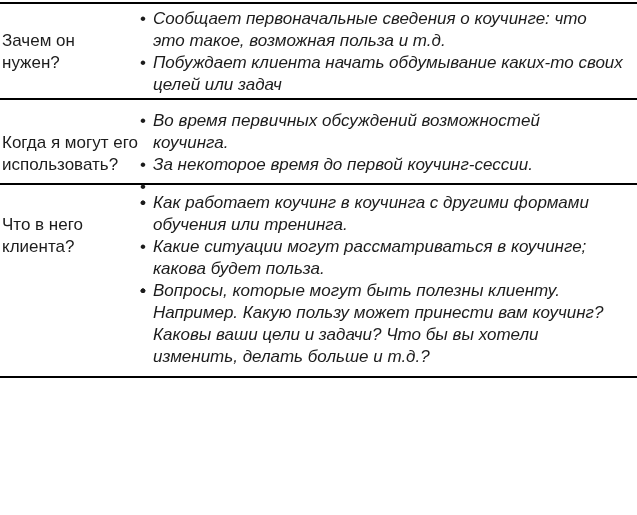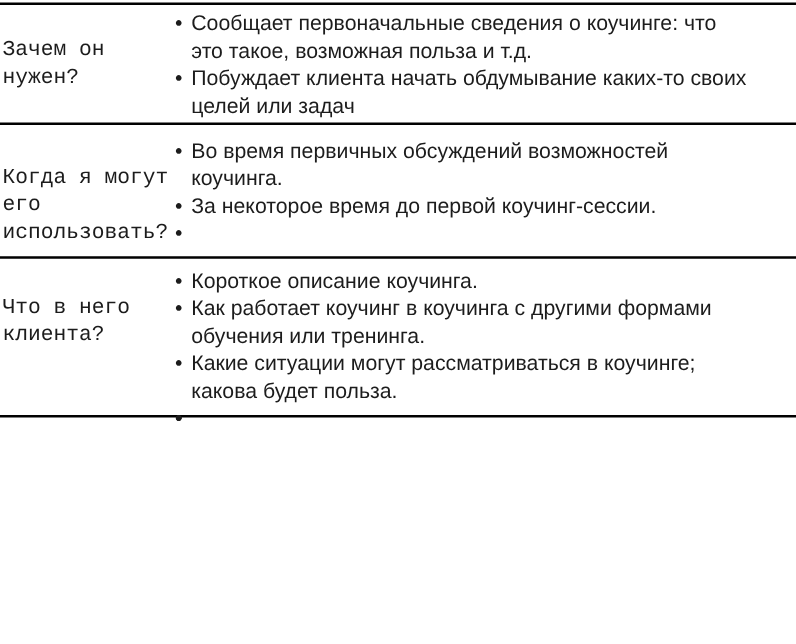--- a/index.html
+++ b/index.html
@@ -28,38 +28,38 @@
   }
   .row.last {
     border-bottom: 2px solid #000000;
   }
   .row-1 { padding: 4px 0 2px 0; }
   .row-2 { padding: 10px 0 7px 0; }
   .row-3 { padding: 7px 0 8px 0; }
   .q-cell {
     padding-left: 2px;
     white-space: pre-line;
-    font-family: Liberation Mono, monospace;
   }
   ul.points {
     margin: 0;
     padding: 0;
     list-style: none;
   }
   ul.points li {
     position: relative;
     padding-left: 13px;
   }
   .bullet {
     position: absolute;
     left: 0;
     top: 0;
   }
   .point-text {
     white-space: pre-line;
+    font-style: italic;
   }
 </style>
 </head>
 <body>
 
 <div class="doc-table">
 
   <div class="row row-1">
     <div class="q-cell">
       <span>Зачем он
@@ -101,37 +101,40 @@
   </div>
 
   <div class="row row-3 last">
     <div class="q-cell">
       <span>Что в него
 клиента?</span>
     </div>
     <ul class="points">
       <li>
         <span class="bullet">•</span>
-        <span class="point-text">Короткое описание коучинга.</span>
       </li>
       <li>
         <span class="bullet">•</span>
         <span class="point-text">Как работает коучинг в коучинга с другими формами
 обучения или тренинга.</span>
       </li>
       <li>
         <span class="bullet">•</span>
         <span class="point-text">Какие ситуации могут рассматриваться в коучинге;
 какова будет польза.</span>
       </li>
       <li>
         <span class="bullet">•</span>
       </li>
       <li>
         <span class="bullet">•</span>
       </li>
       <li>
         <span class="bullet">•</span>
+        <span class="point-text">Вопросы, которые могут быть полезны клиенту.
+Например. Какую пользу может принести вам коучинг?
+Каковы ваши цели и задачи? Что бы вы хотели
+изменить, делать больше и т.д.?</span>
       </li>
     </ul>
   </div>
 
 </div>
 
 </body></html>

